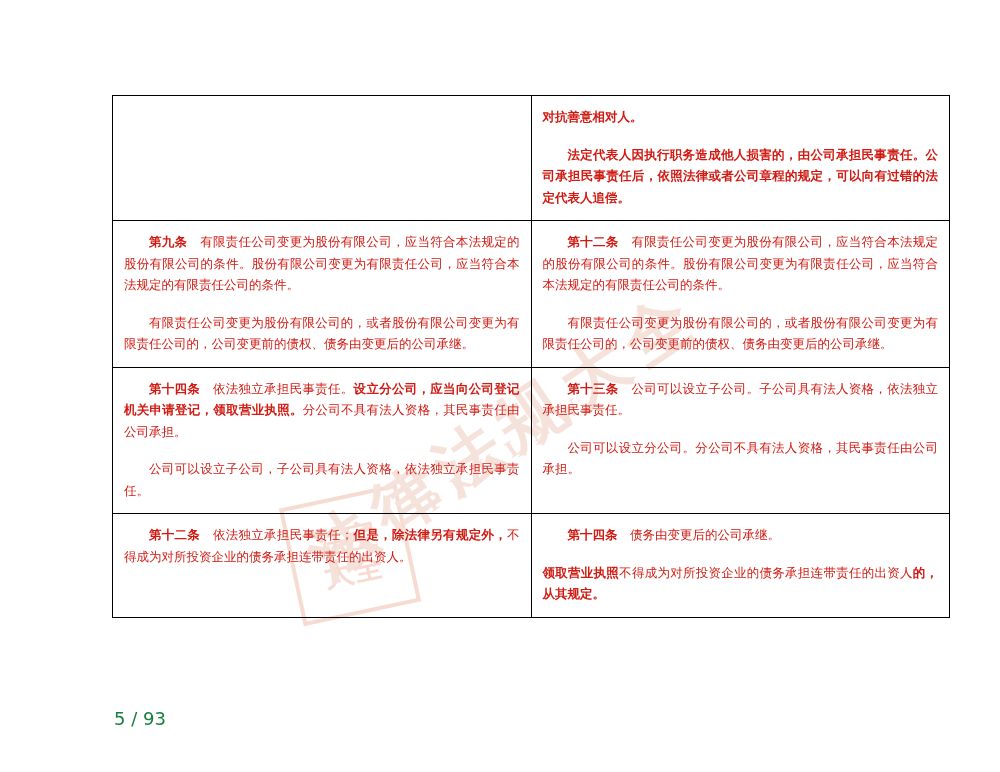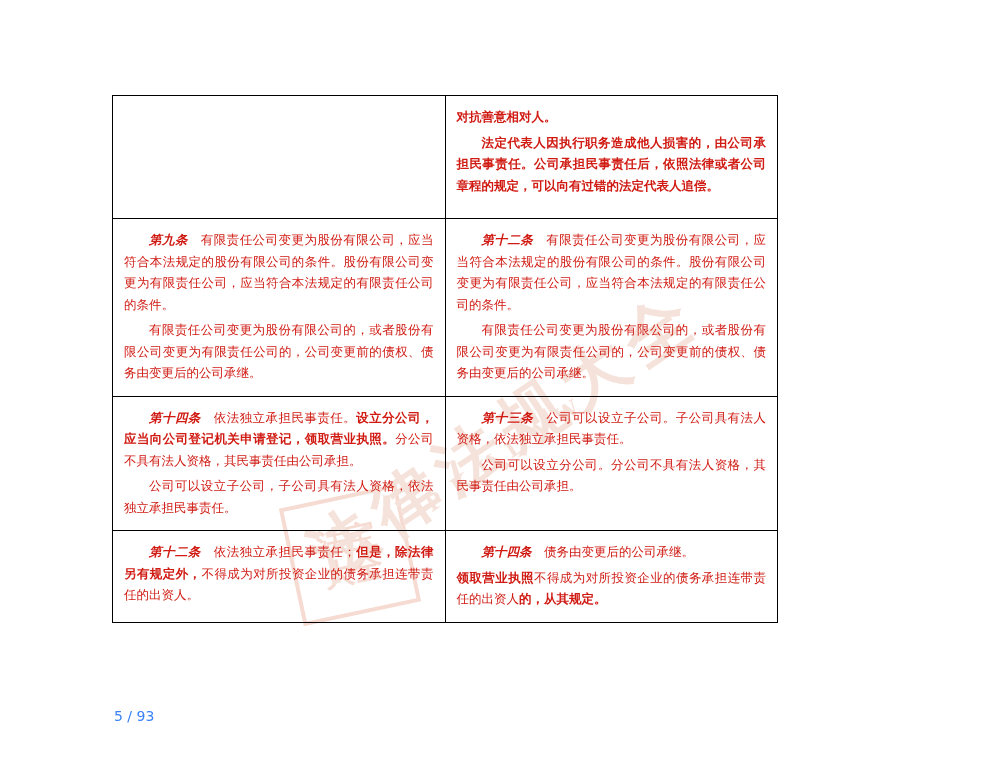--- a/index.html
+++ b/index.html
@@ -76,21 +76,21 @@
     font-weight: bold;
     line-height: 1.05;
     text-align: center;
     white-space: pre;
   }
 
   table.doc-table {
     position: absolute;
     left: 112px;
     top: 95px;
-    width: 666px;
+    width: 838px;
     border-collapse: collapse;
     table-layout: fixed;
     z-index: 10;
   }
   table.doc-table td {
     border: 1px solid #000000;
     vertical-align: top;
     padding: 10px 11px 12px 11px;
     width: 50%;
   }
@@ -100,38 +100,37 @@
     line-height: 1.72;
     color: #d01a12;
     text-align: justify;
     word-break: break-all;
   }
   .para {
     margin: 0;
     text-indent: 2em;
   }
   .para + .para {
-    margin-top: 4px;
+    margin-top: 16px;
   }
   .para.noindent {
     text-indent: 0;
   }
   .art-no {
     font-weight: bold;
-    font-style: italic;
   }
   .bold {
     font-weight: bold;
   }
   .footer {
     position: absolute;
     left: 114px;
     top: 708px;
-    font-size: 14px;
-    color: #3b82f6;
+    font-size: 18px;
+    color: #15803d;
     font-family: "DejaVu Sans", "Liberation Sans", sans-serif;
   }
   .row-empty-left {
     height: 100px;
   }
 </style>
 </head>
 <body>
 
 <div class="page">

